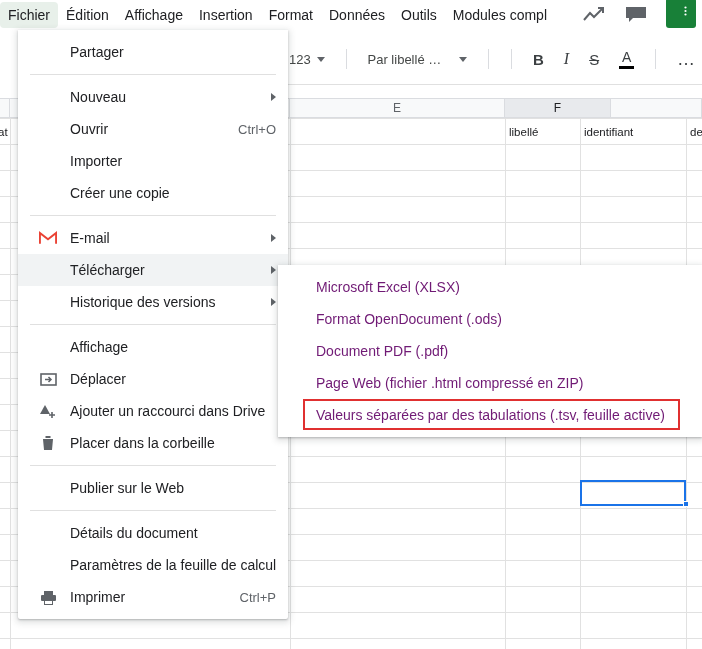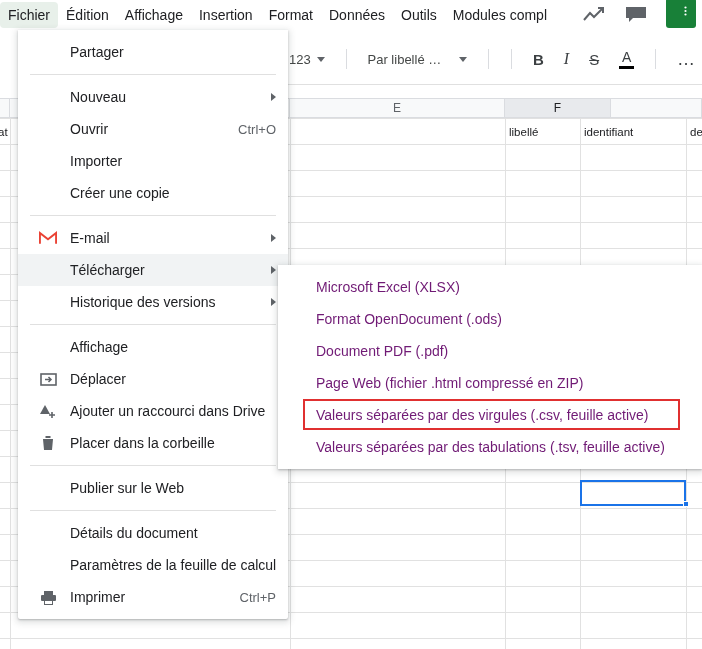--- a/index.html
+++ b/index.html
@@ -469,19 +469,18 @@
       <span class="mi-label">Imprimer</span>
       <span class="mi-accel">Ctrl+P</span>
     </div>
   </div>
 
   <div class="submenu">
     <div class="smi">Microsoft Excel (XLSX)</div>
     <div class="smi">Format OpenDocument (.ods)</div>
     <div class="smi">Document PDF (.pdf)</div>
     <div class="smi">Page Web (fichier .html compressé en ZIP)</div>
-    <div class="smi">Valeurs séparées par des virgules (.csv, feuille active)</div>
     <div class="smi">Valeurs séparées par des tabulations (.tsv, feuille active)</div>
   </div>
 
   <div class="annot-box"></div>
 
 </div>
 
 </body></html>

